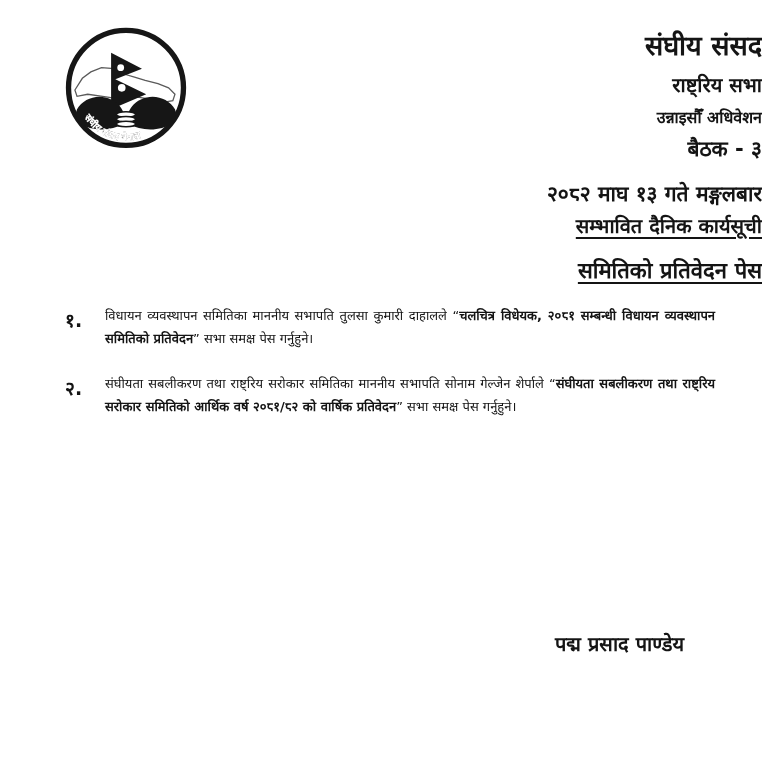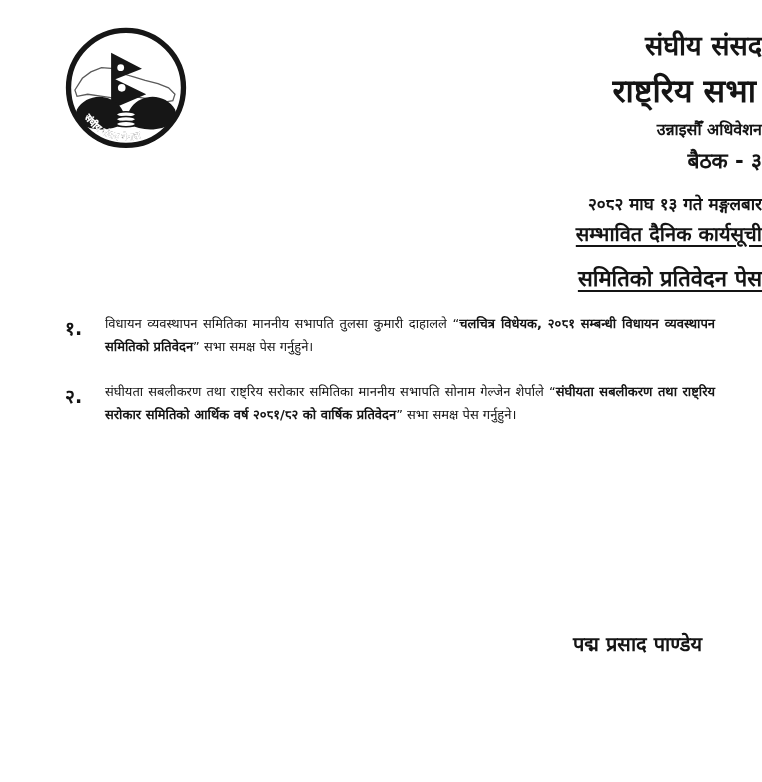--- a/index.html
+++ b/index.html
@@ -29,24 +29,24 @@
     width: 128px;
     height: 132px;
   }
   
   .header {
     padding-top: 32px;
     text-align: right;
     font-weight: bold;
   }
   .h-parliament { font-size: 27px; line-height: 1; margin: 0 0 16px 0; }
-  .h-assembly   { font-size: 32px; line-height: 1; margin: 0 6px 15px 0; }
+  .h-assembly   { font-size: 20px; line-height: 1; margin: 0 0 15px 0; }
   .h-session    { font-size: 16px; line-height: 1; margin: 0 0 13px 0; }
   .h-meeting    { font-size: 21px; line-height: 1; margin: 0 0 24px 0; }
-  .h-date       { font-size: 17px; line-height: 1; margin: 0 0 11px 18px; }
+  .h-date       { font-size: 21px; line-height: 1; margin: 0 0 11px 18px; }
   .h-time       { font-size: 21px; line-height: 1; margin: 0 0 12px 0; }
   .h-agenda {
     font-size: 20px;
     line-height: 1;
     margin: 0 0 24px 0;
     text-decoration: underline;
     text-decoration-thickness: 2px;
     text-underline-offset: 4px;
   }
   .section-title {
@@ -74,21 +74,21 @@
   .item-text {
     flex: 1;
     font-size: 13px;
     line-height: 1.78;
     text-align: justify;
   }
   .item-text .bold { font-weight: bold; }
   
   .signature {
     position: absolute;
-    right: 60px;
+    right: 78px;
     top: 628px;
     text-align: center;
     font-weight: bold;
     font-size: 20px;
     line-height: 1.65;
   }
 </style>
 </head>
 <body>
 

